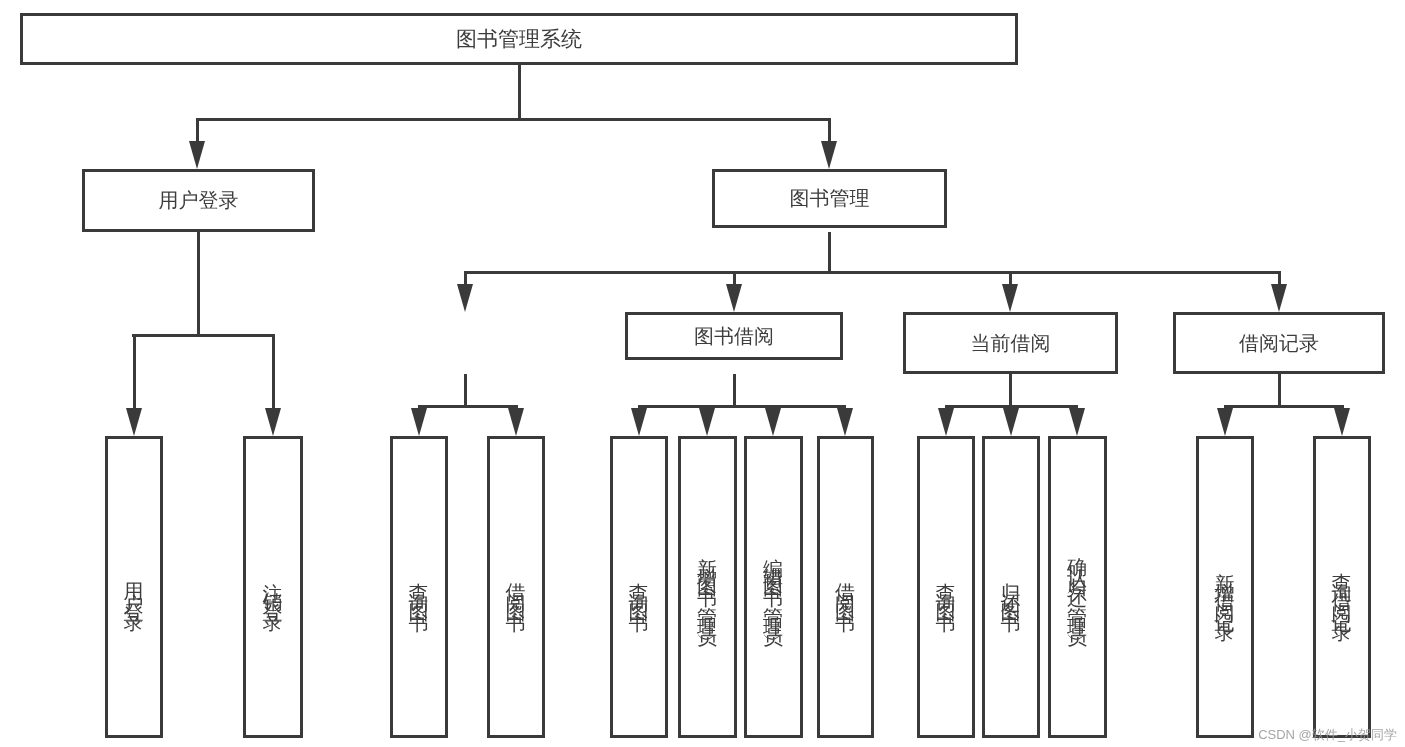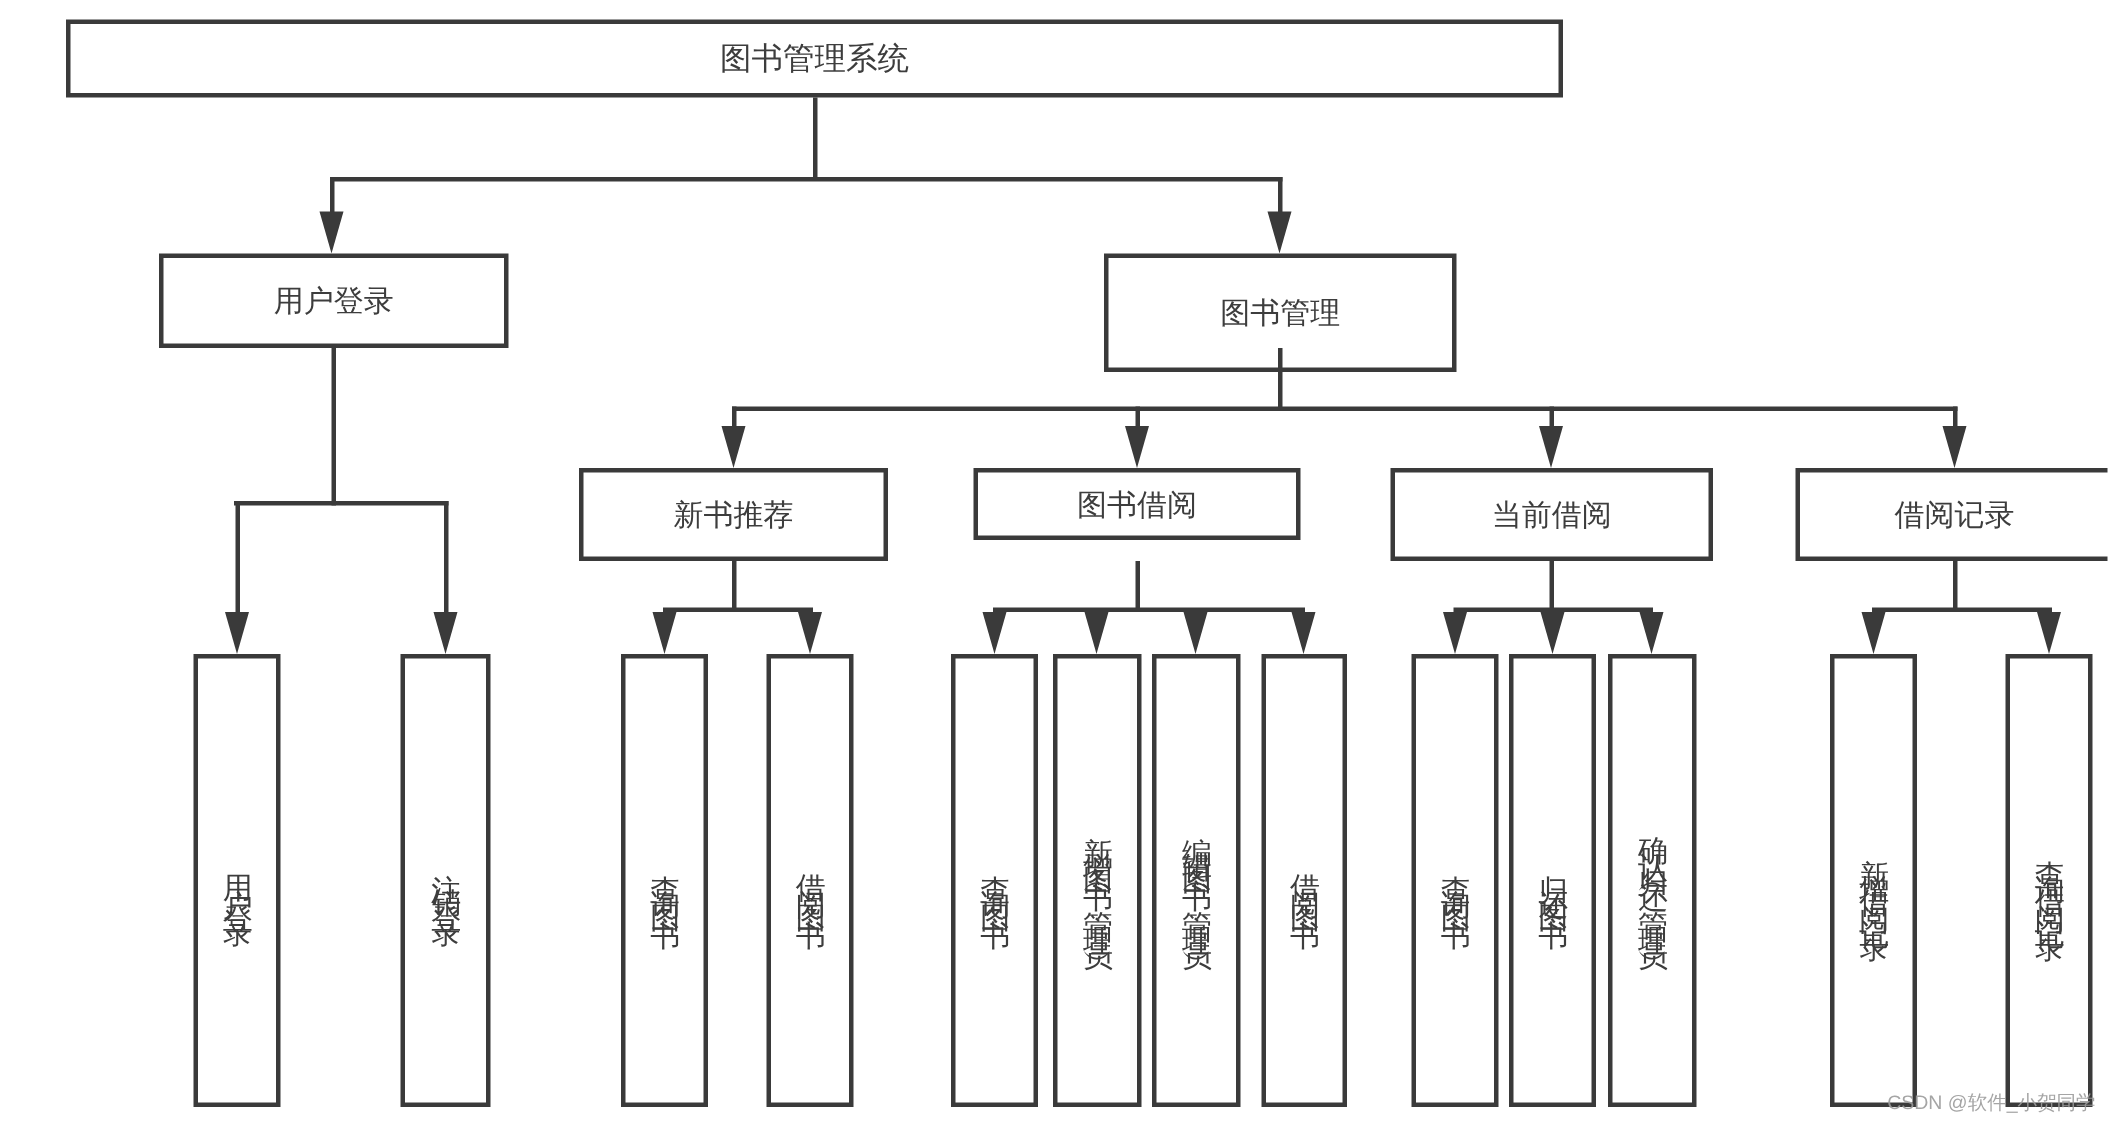--- a/index.html
+++ b/index.html
@@ -1,21 +1,21 @@
 <!DOCTYPE html>
 <html style="--line: #3a3a3a; --text: #3d3d3d; --background: #ffffff; --watermark: #9c9c9c;"><head>
 <meta charset="utf-8">
 <style>
   html,body{margin:0;padding:0;}
   body{
     width:1405px;height:747px;position:relative;overflow:hidden;
     background:var(--background,#ffffff);
     font-family:"Liberation Sans","DejaVu Sans",sans-serif;
   }
-  .canvas{position:absolute;inset:0;margin-left:24px;}
+  .canvas{position:absolute;inset:0;}
   .box{
     position:absolute;box-sizing:border-box;background:#fff;
     border:3px solid var(--line,#3a3a3a);
     display:flex;align-items:center;justify-content:center;
     color:var(--text,#3d3d3d);font-size:20px;white-space:nowrap;
   }
   .root{font-size:21px;}
   .vbox span{
     writing-mode:vertical-rl;text-orientation:mixed;
     letter-spacing:10px;line-height:1;
@@ -43,21 +43,21 @@
   <div class="line" style="left:518px;top:65px;width:3px;height:55px"></div>
   <div class="line" style="left:196px;top:118px;width:635px;height:3px"></div>
   <div class="line" style="left:196px;top:118px;width:3px;height:26px"></div>
   <div class="arrow" style="left:189px;top:141px"></div>
   <div class="line" style="left:828px;top:118px;width:3px;height:26px"></div>
   <div class="arrow" style="left:821px;top:141px"></div>
 
   <div class="box" style="left:82px;top:169px;width:233px;height:63px">
     <span>用户登录</span>
   </div>
-  <div class="box" style="left:712px;top:169px;width:235px;height:79px">
+  <div class="box" style="left:712px;top:169px;width:235px;height:59px">
     <span>图书管理</span>
   </div>
 
   <div class="line" style="left:197px;top:232px;width:3px;height:105px"></div>
   <div class="line" style="left:132px;top:334px;width:143px;height:3px"></div>
   <div class="line" style="left:133px;top:334px;width:3px;height:78px"></div>
   <div class="arrow" style="left:126px;top:408px"></div>
   <div class="line" style="left:272px;top:334px;width:3px;height:78px"></div>
   <div class="arrow" style="left:265px;top:408px"></div>
 
@@ -65,23 +65,20 @@
   <div class="line" style="left:464px;top:271px;width:817px;height:3px"></div>
   <div class="line" style="left:464px;top:271px;width:3px;height:16px"></div>
   <div class="arrow" style="left:457px;top:284px"></div>
   <div class="line" style="left:733px;top:271px;width:3px;height:16px"></div>
   <div class="arrow" style="left:726px;top:284px"></div>
   <div class="line" style="left:1009px;top:271px;width:3px;height:16px"></div>
   <div class="arrow" style="left:1002px;top:284px"></div>
   <div class="line" style="left:1278px;top:271px;width:3px;height:16px"></div>
   <div class="arrow" style="left:1271px;top:284px"></div>
 
-  <div class="box" style="left:362px;top:312px;width:206px;height:62px">
-    <span>新书推荐</span>
-  </div>
   <div class="box" style="left:625px;top:312px;width:218px;height:48px">
     <span>图书借阅</span>
   </div>
   <div class="box" style="left:1173px;top:312px;width:212px;height:62px">
     <span>借阅记录</span>
   </div>
   <div class="box" style="left:903px;top:312px;width:215px;height:62px">
     <span>当前借阅</span>
   </div>
 

